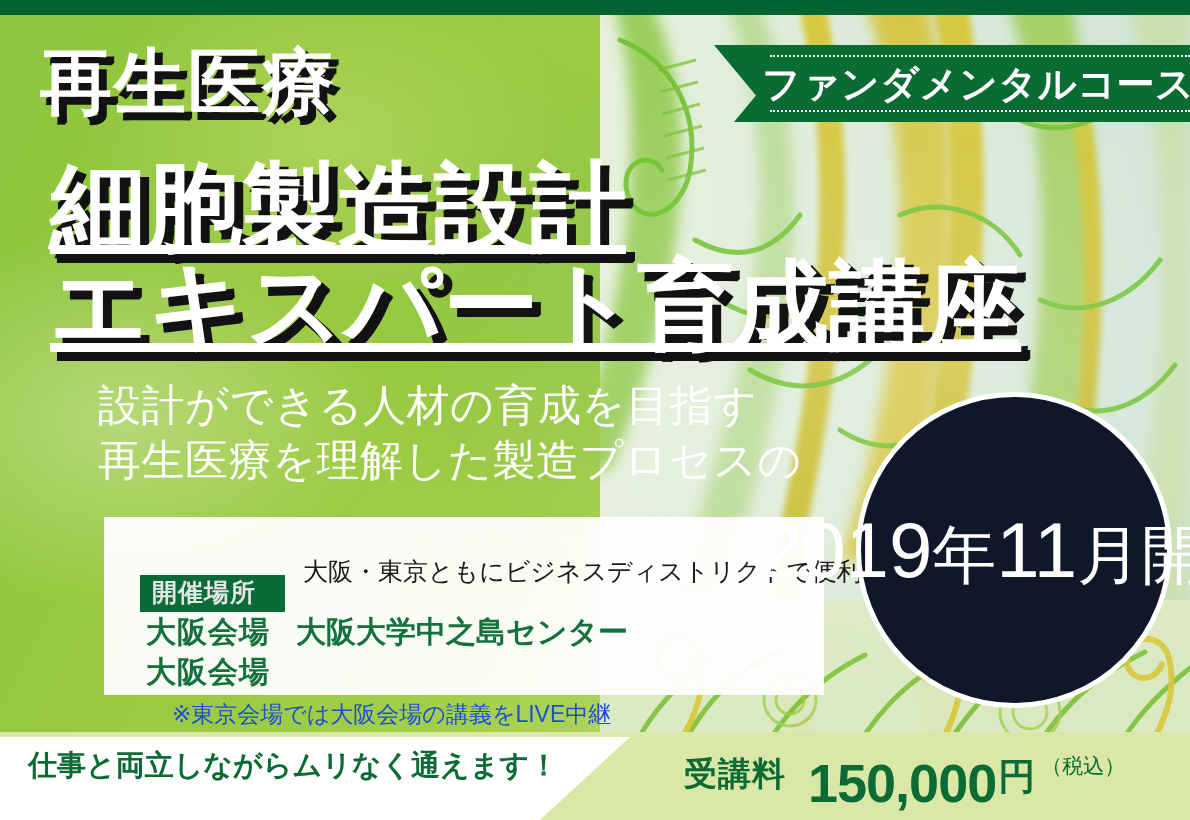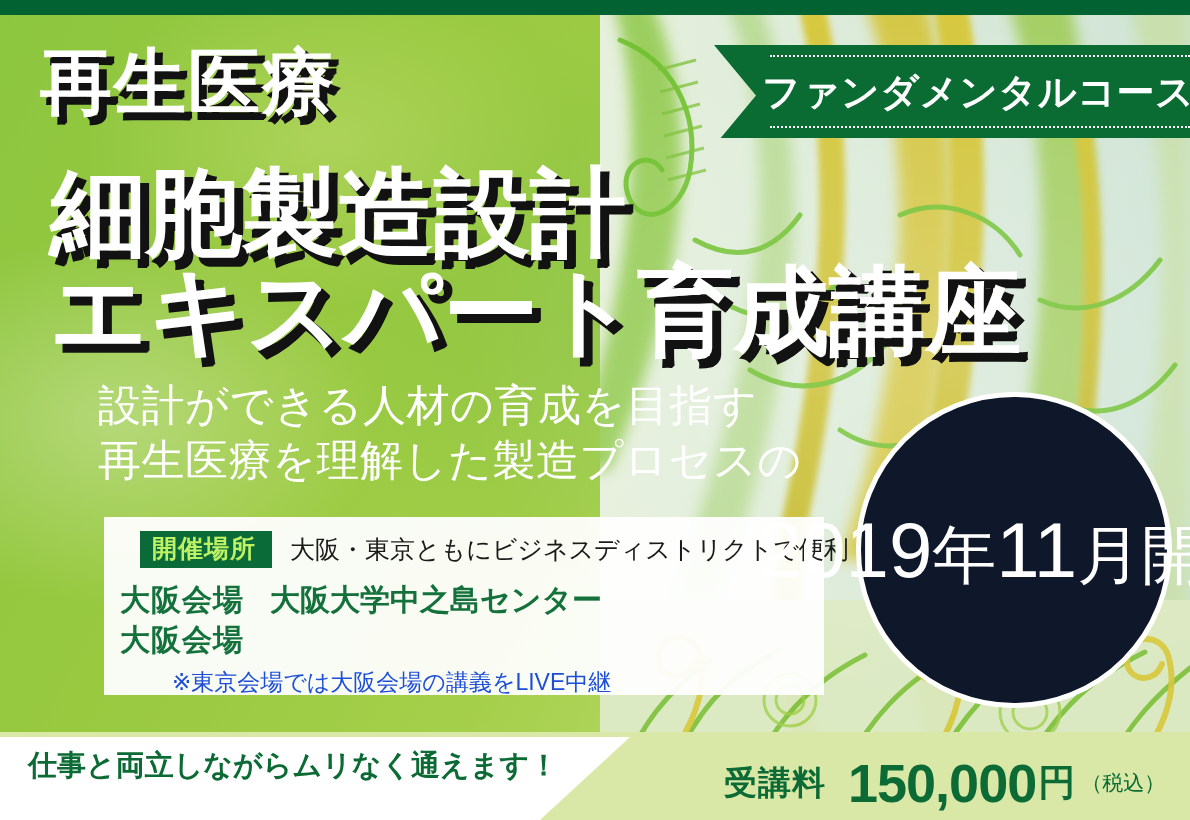--- a/index.html
+++ b/index.html
@@ -44,21 +44,21 @@
   }
 
   
   .topbar{
     position:absolute; left:0; top:0; width:1190px; height:15px;
     background:#036232;
   }
 
   
   .ribbon{
-    position:absolute; left:714px; top:45px; width:476px; height:93px;
+    position:absolute; left:714px; top:45px; width:476px; height:77px;
     background:#0a6b33;
     -webkit-clip-path: polygon(0 0, 1190px 0, 1190px 101px, 0 101px, 42px 50.5px);
     clip-path: polygon(0 0, 1190px 0, 1190px 101px, 0 101px, 42px 50.5px);
     display:flex; align-items:center;
   }
   .ribbon .dots{
     position:absolute; left:56px; right:0; height:0;
     border-top:2px dotted #ffffff;
   }
   .ribbon .dots.top{ top:10px; }
@@ -77,56 +77,58 @@
   .kicker{
     position:absolute; left:40px; top:46px;
     font-size:72px; font-weight:bold; line-height:1;
     color:#ffffff;
     letter-spacing:2px;
     text-shadow:
       7px 7px 0 #121212, 6px 8px 0 #121212, 8px 6px 0 #121212;
     white-space:nowrap;
   }
   .title{
-    position:absolute; left:50px; top:166px;
+    position:absolute; left:50px; top:160px;
     font-size:96px; font-weight:bold; line-height:.98;
     color:#ffffff; letter-spacing:0px;
     text-shadow:
       8px 8px 0 #121212, 7px 9px 0 #121212, 9px 7px 0 #121212;
     white-space:nowrap;
+    text-decoration:underline;
   }
   .title .l2{ display:block; margin-top:4px; }
 
   .lead{
     position:absolute; left:98px; top:378px;
     font-size:43px; font-weight:normal; line-height:1.28;
     color:#ffffff; letter-spacing:.5px;
     white-space:nowrap;
   }
 
   
   .venue{
     position:absolute; left:104px; top:517px; width:720px; height:178px;
     background:rgba(255,255,255,.94);
     padding:14px 0 0 0;
   }
   .venue-row1{ display:flex; align-items:center; padding-left:36px; }
   .badge{
-    background:#0a6b38; color:#bef264;
+    background:#0a6b38; color:#e5e5e5;
     font-size:25px; font-weight:bold;
-    padding:5px 16px 7px 12px;
+    padding:5px 29px 7px 12px;
     line-height:1; letter-spacing:1px;
     white-space:nowrap;
+    margin-top:44px;
   }
   .venue-note{
     margin-left:18px;
     font-size:25px; color:#1a1a1a; font-weight:500;
     letter-spacing:0px; white-space:nowrap;
   }
-  .venue-list{ margin-top:12px; padding-left:16px; }
+  .venue-list{ padding-left:42px; }
   .venue-line{
     display:flex; align-items:baseline;
     font-size:30px; font-weight:bold; color:#14713c;
     line-height:1.32; white-space:nowrap;
   }
   .venue-line .vk{ width:150px; letter-spacing:1px; }
   .venue-line .vv{ letter-spacing:0px; }
   .venue-foot{
     margin-top:8px; padding-left:68px;
     font-size:23px; color:#1d4ed8; font-weight:500;
@@ -165,22 +167,22 @@
     -webkit-clip-path: polygon(0 0, 630px 0, 540px 83px, 0 83px);
     clip-path: polygon(0 0, 630px 0, 540px 83px, 0 83px);
   }
   .bot-left{
     position:absolute; left:28px; top:14px;
     font-size:29px; font-weight:bold; line-height:1.32;
     color:#0c6b35; white-space:nowrap; letter-spacing:0px;
   }
   .bot-right{
     position:absolute; left:684px; top:20px;
-    display:flex; align-items:center;
-    color:#0c6b35; white-space:nowrap;margin-left:40px;
+    display:flex; align-items:flex-start;
+    color:#0c6b35; white-space:nowrap;
   }
   .bot-right .fee-label{
     font-size:33px; font-weight:bold; letter-spacing:1px; margin-right:22px;
   }
   .bot-right .fee-num{
     font-size:54px; font-weight:bold; letter-spacing:-1px;
   }
   .bot-right .fee-cur{
     font-size:37px; font-weight:bold; margin-left:2px;
   }

